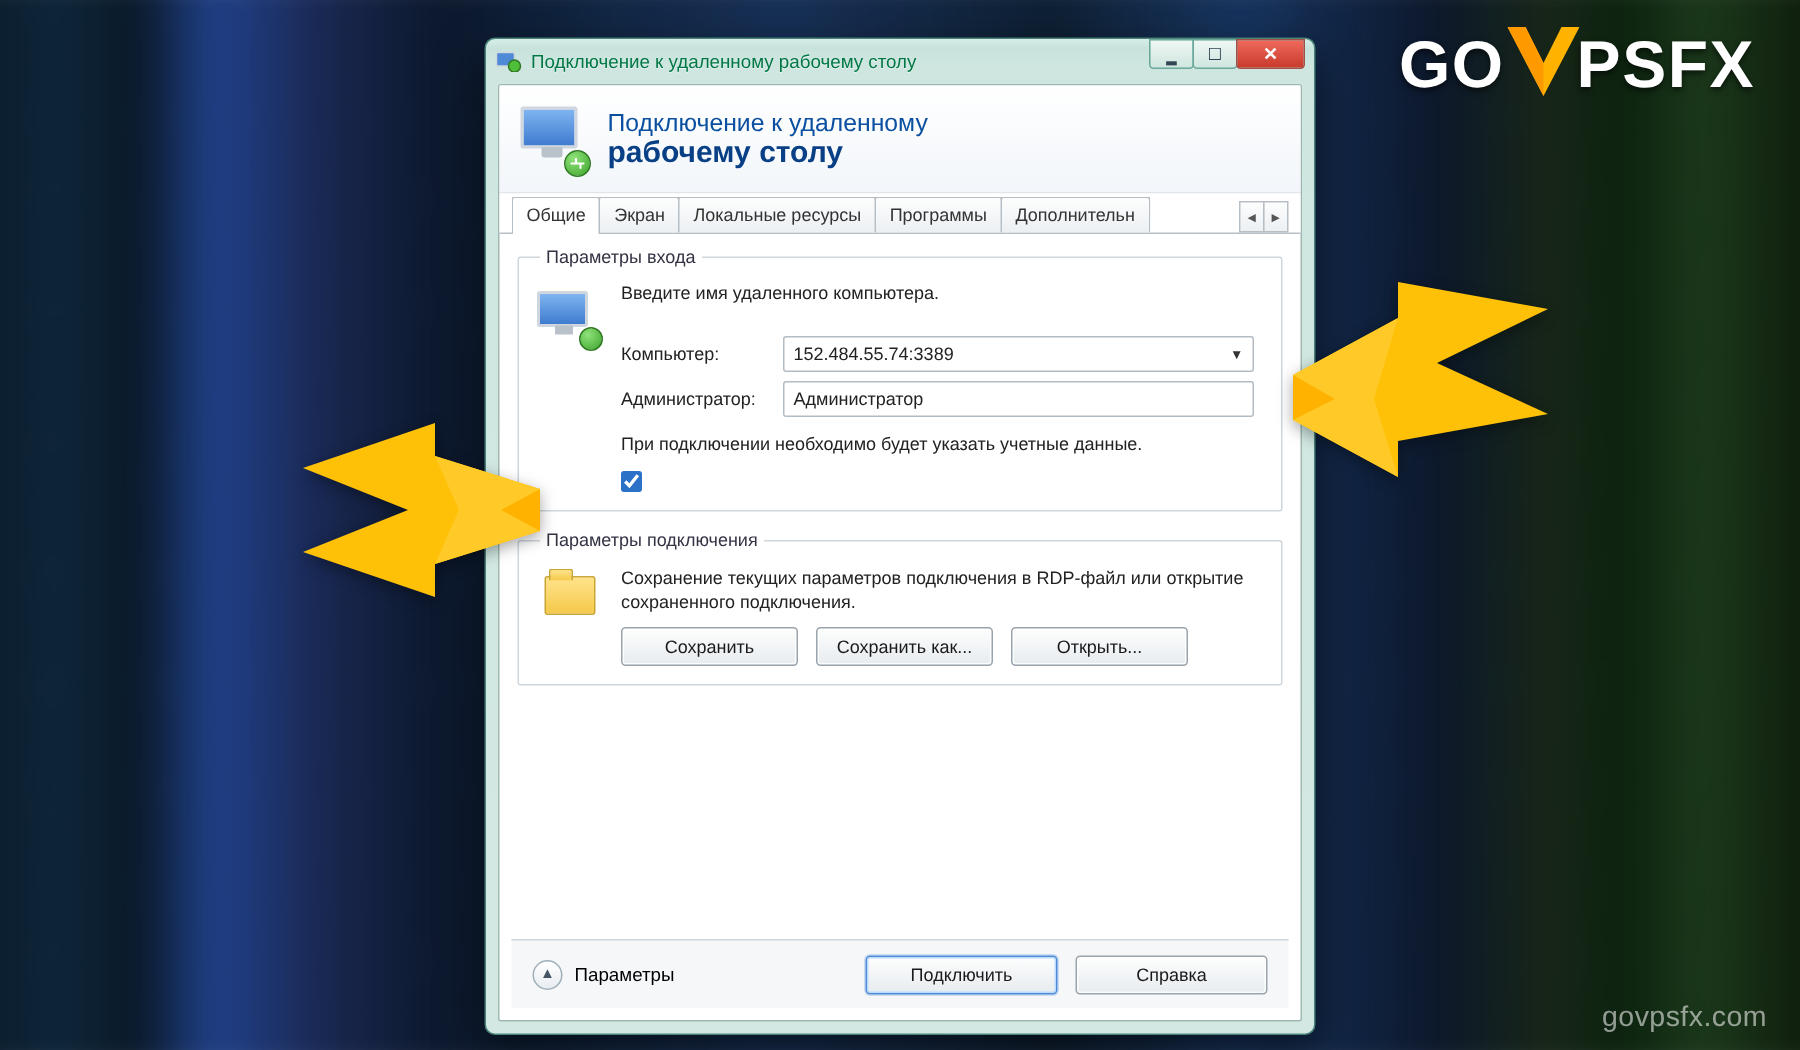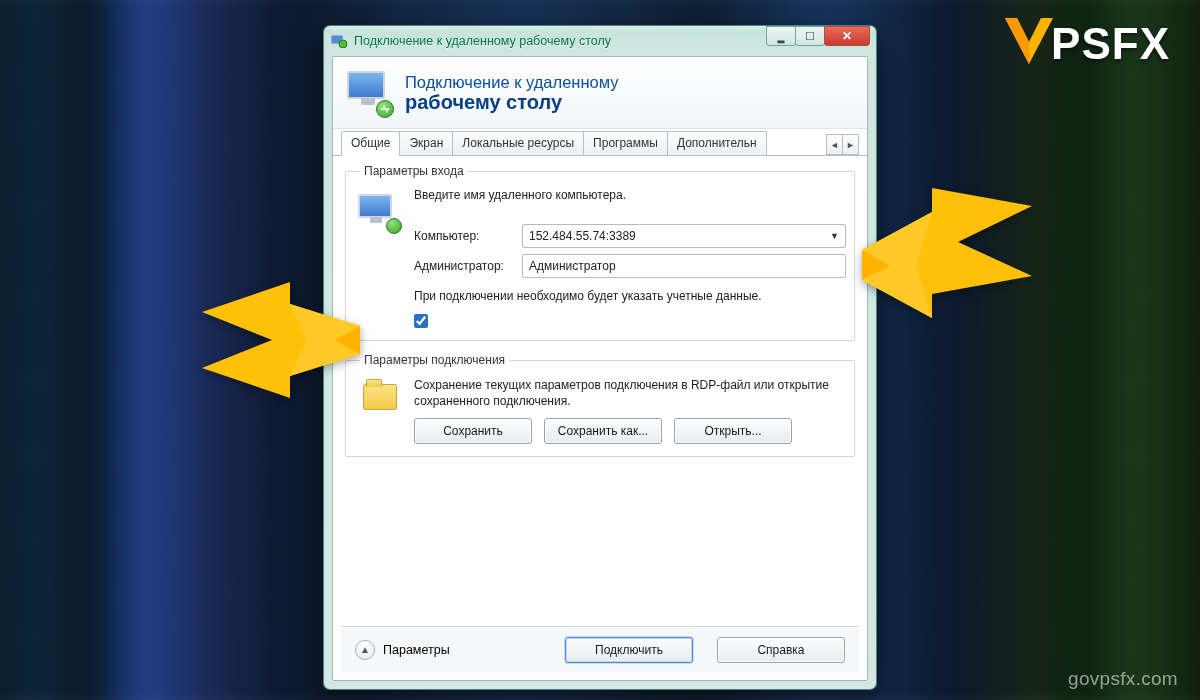--- a/index.html
+++ b/index.html
@@ -69,21 +69,21 @@
 
   
   .tabs { display:flex; align-items:flex-end; height:27px; padding: 10px 8px 0 8px; border-bottom:1px solid #b7bfc6; background:#fff;}
   .tab { font-size:12px; color:#333; padding: 4px 9px 5px; border:1px solid #b7bfc6; border-bottom:none; background:linear-gradient(#fdfdfd,#ecf0f3); margin-right:-1px; border-radius:2px 2px 0 0; cursor:default; white-space:nowrap;}
   .tab.active { background:#fff; position:relative; top:1px; padding-bottom:6px;}
   .tabscroll { margin-left:auto; display:flex; }
   .tabscroll .sbtn{ width:17px; height:21px; border:1px solid #b7bfc6; margin-left:-1px; background:linear-gradient(#fdfdfd,#ecf0f3); font-size:9px; display:flex;align-items:center;justify-content:center; color:#555;}
 
   .body { padding: 8px 12px 10px; font-size:12px; color:#222; }
 
-  fieldset.group { border:1px solid #cfd6dc; border-radius:2px; padding: 10px 8px 12px 10px; margin-bottom:12px; position:relative;}
+  fieldset.group { border:1px solid #cfd6dc; border-radius:2px; padding: 10px 18px 12px 10px; margin-bottom:12px; position:relative;}
   fieldset.group > legend { font-size:12px; color:#334; padding:0 4px; margin-left:4px;}
 
   .login { display:flex; gap:10px; }
   .login .gicon { width:48px; flex:0 0 48px; height:46px; position:relative;}
   .login .gicon .mon { position:absolute; left:2px; top:6px; width:34px; height:24px; background:linear-gradient(#7fb4f0,#3f7cd0); border:2px solid #cfd6dd; border-radius:2px;}
   .login .gicon .mon::after{content:""; position:absolute; left:10px; bottom:-7px; width:12px; height:6px; background:#b9c2ca;}
   .login .gicon .badge{ position:absolute; right:2px; bottom:0; width:16px; height:16px; border-radius:50%; background:radial-gradient(circle at 35% 30%, #8fe27a, #3da42c); border:1px solid #2f7a22;}
   .login .fields { flex:1; }
   .login .hint { margin-bottom:22px; }
   .row { display:flex; align-items:center; margin: 6px 0;}
@@ -106,33 +106,34 @@
   .btnrow { display:flex; gap:12px;}
   button.win {
     min-width:118px; height:26px; font-size:12px; font-family:inherit; color:#1a1a1a;
     background:linear-gradient(#fdfdfd,#e7ecef); border:1px solid #9aa4ad; border-radius:3px; cursor:default;
     padding: 0 12px; box-shadow: inset 0 0 0 1px rgba(255,255,255,.8);
   }
   button.win.primary { border-color:#4e8bd6; box-shadow: inset 0 0 0 1px #bcdcff, 0 0 0 1px rgba(70,140,220,.25);}
   .footer { position:absolute; left:8px; right:8px; bottom:8px; height:46px; border-top:1px solid #cfd6dc; display:flex; align-items:center; padding: 0 14px; background:#f5f7f8;}
   .footer .collapse { width:20px; height:20px; border:1px solid #9fb0bb; border-radius:50%; display:flex; align-items:center; justify-content:center; background:linear-gradient(#fff,#e8edf1); margin-right:8px; font-size:10px; color:#456;}
   .footer .lbl { font-size:12.5px;}
-  .footer .actions { margin-left:auto; display:flex; gap:24px;}
+  .footer .actions { margin-left:auto; display:flex; gap:12px;}
   .footer button.win { min-width:128px;}
 
   
   .arrow { position:absolute; pointer-events:none; }
   .arrow svg { filter: drop-shadow(0 3px 5px rgba(0,0,0,.35)); }
 </style>
 </head>
 <body>
 
 <div class="bg"></div>
 
 <div class="brand">
+  <span class="go">GO</span>
   <svg viewBox="0 0 48 52">
     <polygon points="0,0 24,46 48,0 36,0 24,24 12,0" fill="#ffb300"></polygon>
     <polygon points="0,0 24,46 24,24 12,0" fill="#ff9900"></polygon>
   </svg>
   <span class="psfx">PSFX</span>
 </div>
 
 <div class="watermark">govpsfx.com</div>
 
 <div class="window">

